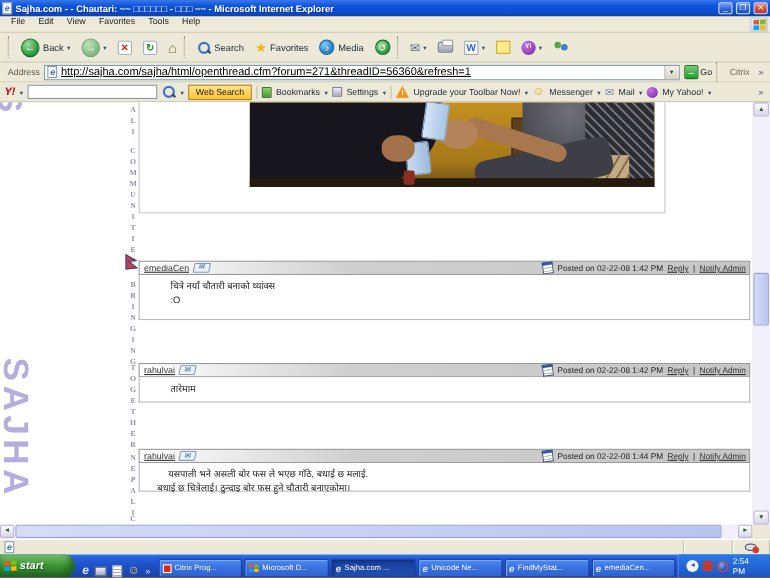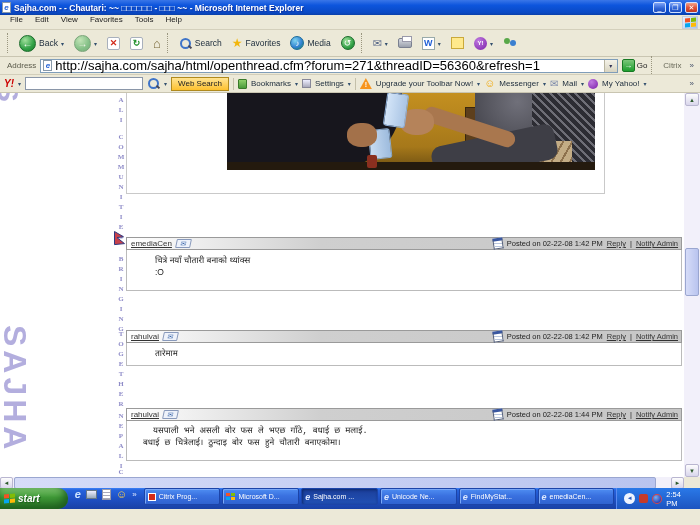--- a/index.html
+++ b/index.html
@@ -68,21 +68,21 @@
   .people { position:relative; width:15px; height:13px; }
   .people::before { content:""; position:absolute; left:1px; top:1px; width:6px; height:6px; border-radius:50%; background:#58a848; }
   .people::after { content:""; position:absolute; left:7px; top:3px; width:6px; height:6px; border-radius:50%; background:#3a7fd0; }
 
   
   .addrbar { position:absolute; left:0; top:57px; width:700px; height:18px; background:#ece9d8;
     border-bottom:1px solid #d2cebA; display:flex; align-items:center; padding:0 4px; gap:4px; }
   .addr-label { font-size:8px; color:#5a5a4a; padding-left:3px; }
   .addr-input { flex:1; height:14px; background:#fff; border:1px solid #7f9db9;
     display:flex; align-items:center; gap:3px; padding-left:2px; }
-  .url-text { flex:1; font-size:13px; color:#000; white-space:nowrap; overflow:hidden; }
+  .url-text { flex:1; font-size:10px; color:#000; white-space:nowrap; overflow:hidden;text-decoration:underline; }
   .addr-drop { width:13px; height:12px; background:linear-gradient(#f4f2e8,#d8d4c0); border-left:1px solid #b8b4a0;
     font-size:6px; color:#335; text-align:center; line-height:12px; }
   .go-btn { display:flex; align-items:center; gap:2px; font-size:8px; color:#222; }
   .go-arrow { width:13px; height:13px; border-radius:2px; border:1px solid #187a24; color:#fff; font-size:8px;
     line-height:12px; text-align:center; background:linear-gradient(#7cc77a,#1e9e2e); }
   .links-label { font-size:8px; color:#6a6a5a; padding:0 2px; }
   .chev { font-size:8px; color:#44506a; padding:0 2px; }
 
   
   .yahoobar { position:absolute; left:0; top:75px; width:700px; height:18px; background:#ece9d8;
@@ -166,22 +166,22 @@
     border-top:1px solid #fff; display:flex; align-items:center; font-size:8px; color:#333; }
   .sseg { height:100%; display:flex; align-items:center; border-right:1px solid #c6c2ae;
     box-shadow:1px 0 0 #fff; padding:0 4px; }
   .eye { position:relative; width:11px; height:7px; border:1px solid #445; border-radius:50%; background:#dde; }
   .eye::after { content:""; position:absolute; right:-3px; bottom:-3px; width:6px; height:6px;
     border-radius:50%; background:#d43a2a; }
   .globe { width:10px; height:10px; border-radius:50%; margin-right:4px;
     background:radial-gradient(circle at 35% 30%,#8fd0f0,#2f7fd0 55%,#1d9a3a 90%); border:1px solid #1a5b9a; }
 
   
-  .taskbar { position:absolute; left:0; top:488px; width:700px; height:21px;
-    background:linear-gradient(#3d81f5,#2663dd 10%,#1f52c8 45%,#1941a5); display:flex; align-items:flex-start; }
+  .taskbar { position:absolute; left:0; top:504px; width:700px; height:21px;
+    background:linear-gradient(#3d81f5,#2663dd 10%,#1f52c8 45%,#1941a5); display:flex; align-items:flex-end; }
   .startbtn { position:relative; height:21px; width:68px; border-radius:0 10px 10px 0;
     background:linear-gradient(#7cc46e,#3f9937 45%,#2f7f2a); box-shadow:inset -3px -4px 8px #1d5c1d;
     display:flex; align-items:center; gap:3px; padding:0 10px 0 4px;
     color:#fff; font-weight:bold; font-style:italic; font-size:10px; text-shadow:1px 1px 1px #1a5a1a; }
   .ql { display:flex; align-items:center; gap:5px; padding:0 7px; }
   .ql-e { color:#cfe4ff; font-style:italic; font-weight:bold; font-size:11px; }
   .ql-msg { width:11px; height:9px; background:linear-gradient(#eef,#9ab); border:1px solid #678; }
   .ql-doc { width:9px; height:11px; background:#fff; border:1px solid #99a;
     background-image:repeating-linear-gradient(#fff 0 2px,#aab 2px 3px); }
   .ql-smile { color:#ffd24a; font-size:11px; }
@@ -421,21 +421,21 @@
           <span class="env-chip">✉</span>
         </span>
         <span class="header-right">
           <span class="note-icon"></span>
           <span>Posted on 02-22-08 1:44 PM</span>
           <a class="plink">Reply</a>
           <span>|</span>
           <a class="plink">Notify Admin</a>
         </span>
       </div>
-      <div class="post-body" style="height:40px; padding-left:16px;font-family:Liberation Mono, monospace;">
+      <div class="post-body" style="height:26px; padding-left:16px;">
         <div style="padding-left:10px;">यसपाली भने असली बोर फस ले भएछ गाँठे, बधाई छ मलाई.</div>
         <div>बधाई छ चित्रेलाई। ठुन्दाइ बोर फस हुने चौतारी बनाएकोमा।</div>
       </div>
     </div>
   </div>
 
   <div class="vscroll">
     <span class="scrollbtn" style="left:1px; top:0; width:14px; height:13px; font-size:6px; line-height:12px;">▲</span>
     <span class="sthumb" style="left:1px; top:155px; width:14px; height:48px;"></span>
     <span class="scrollbtn" style="left:1px; bottom:0; width:14px; height:13px; font-size:6px; line-height:12px;">▼</span>

